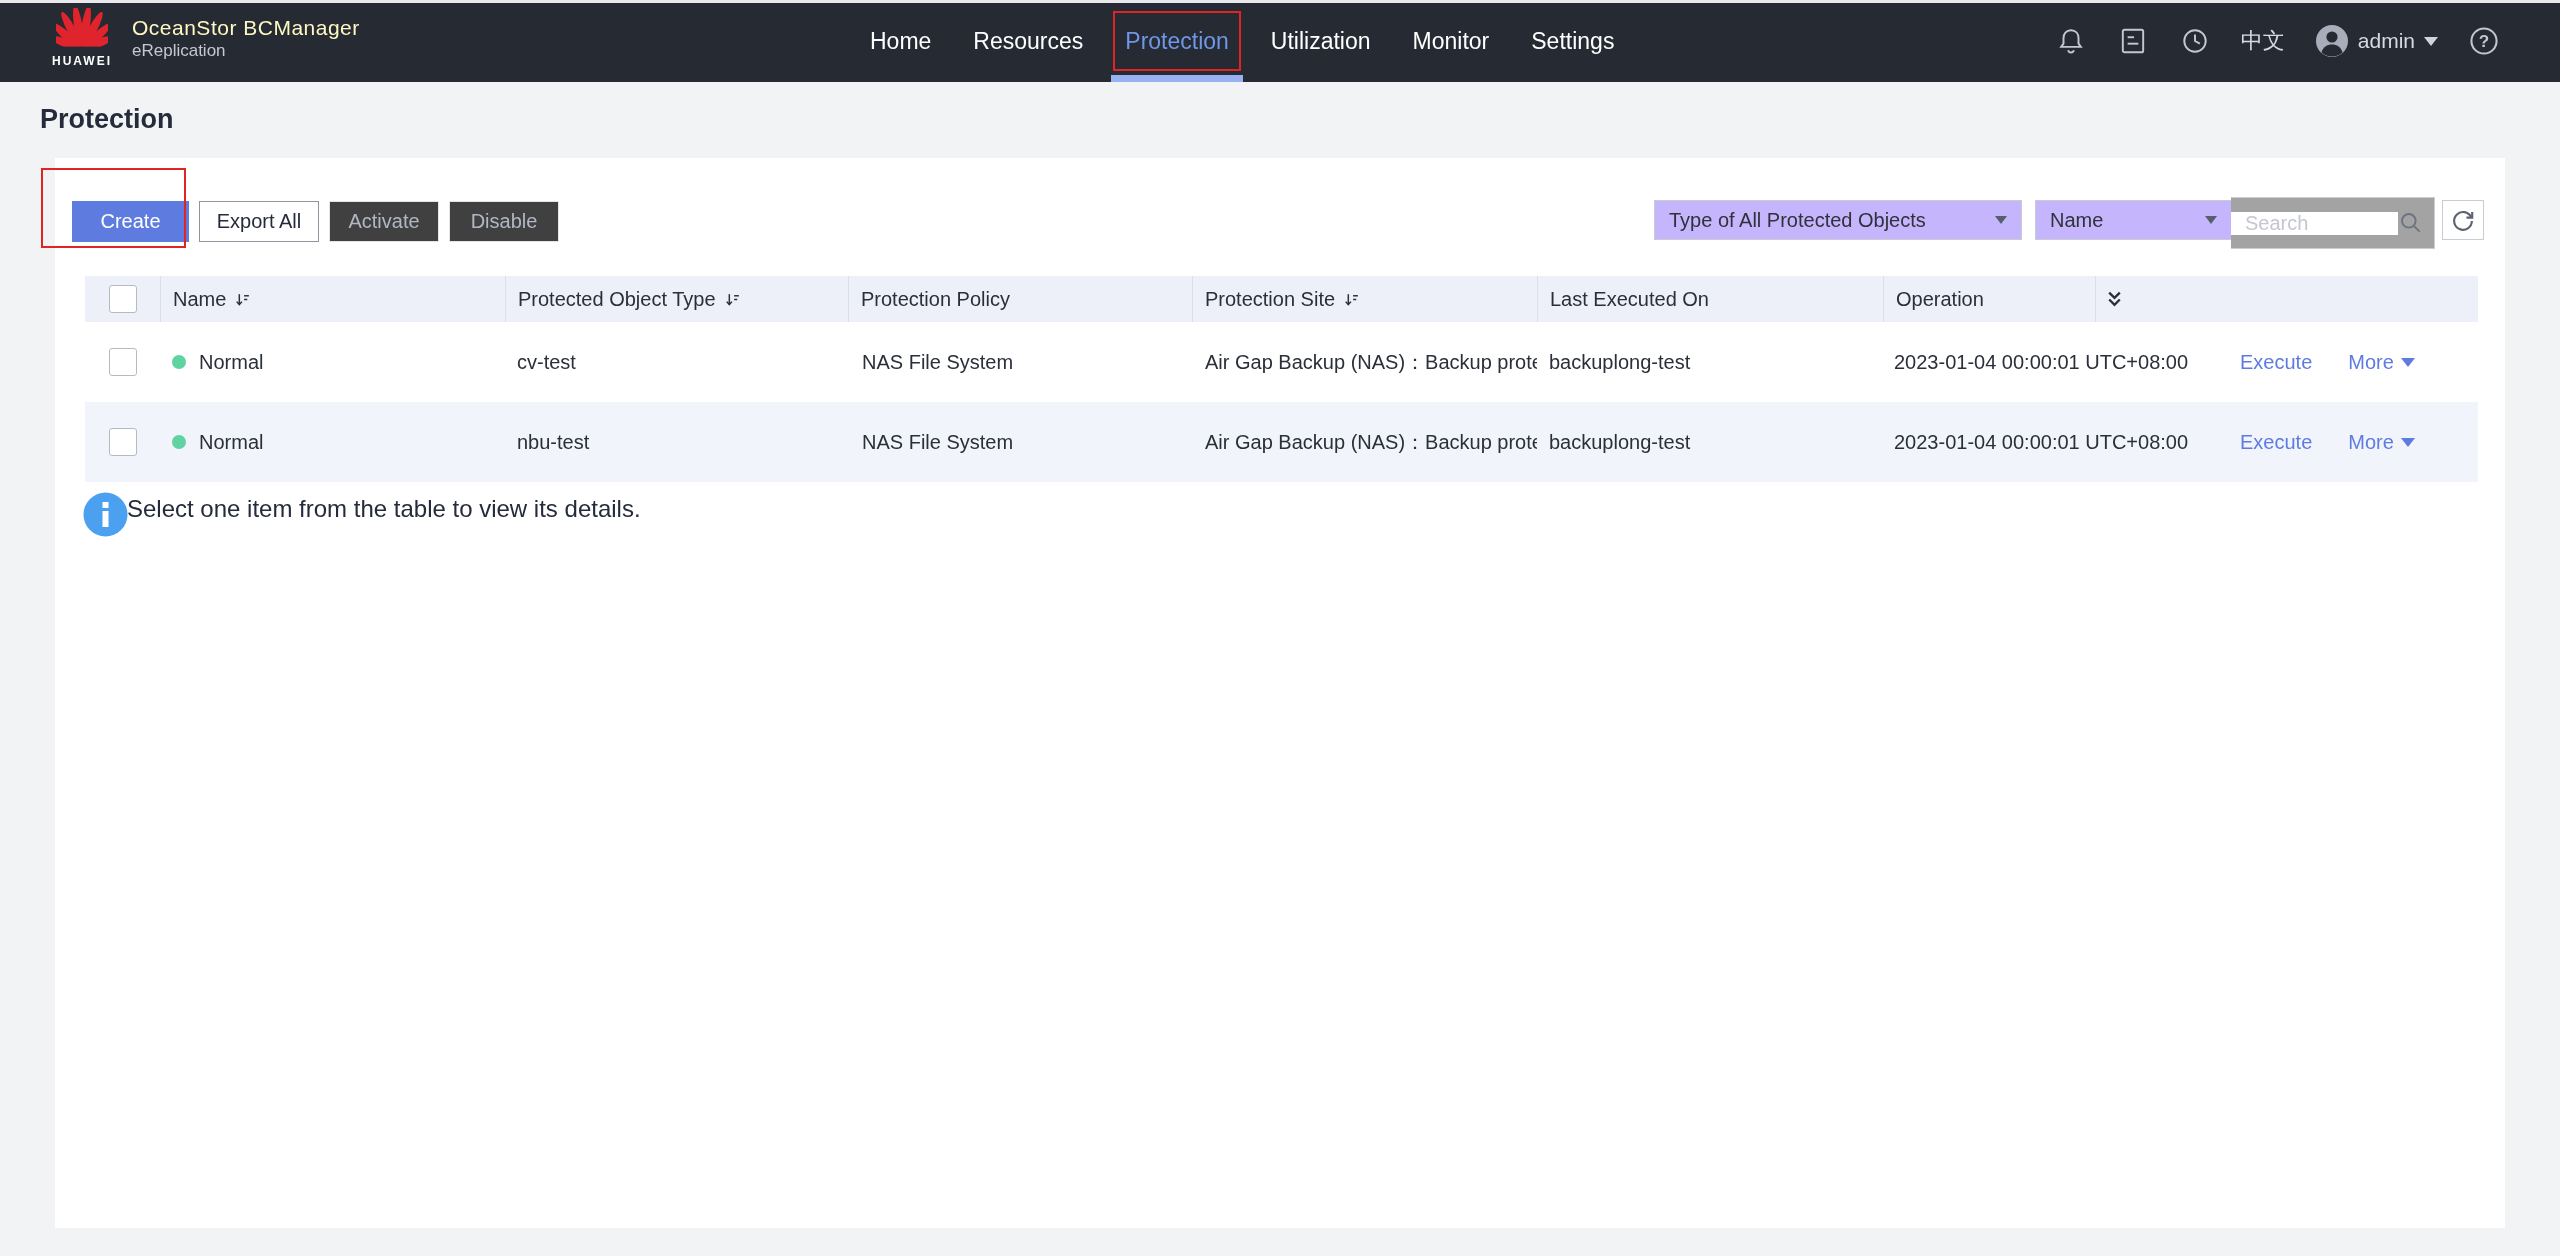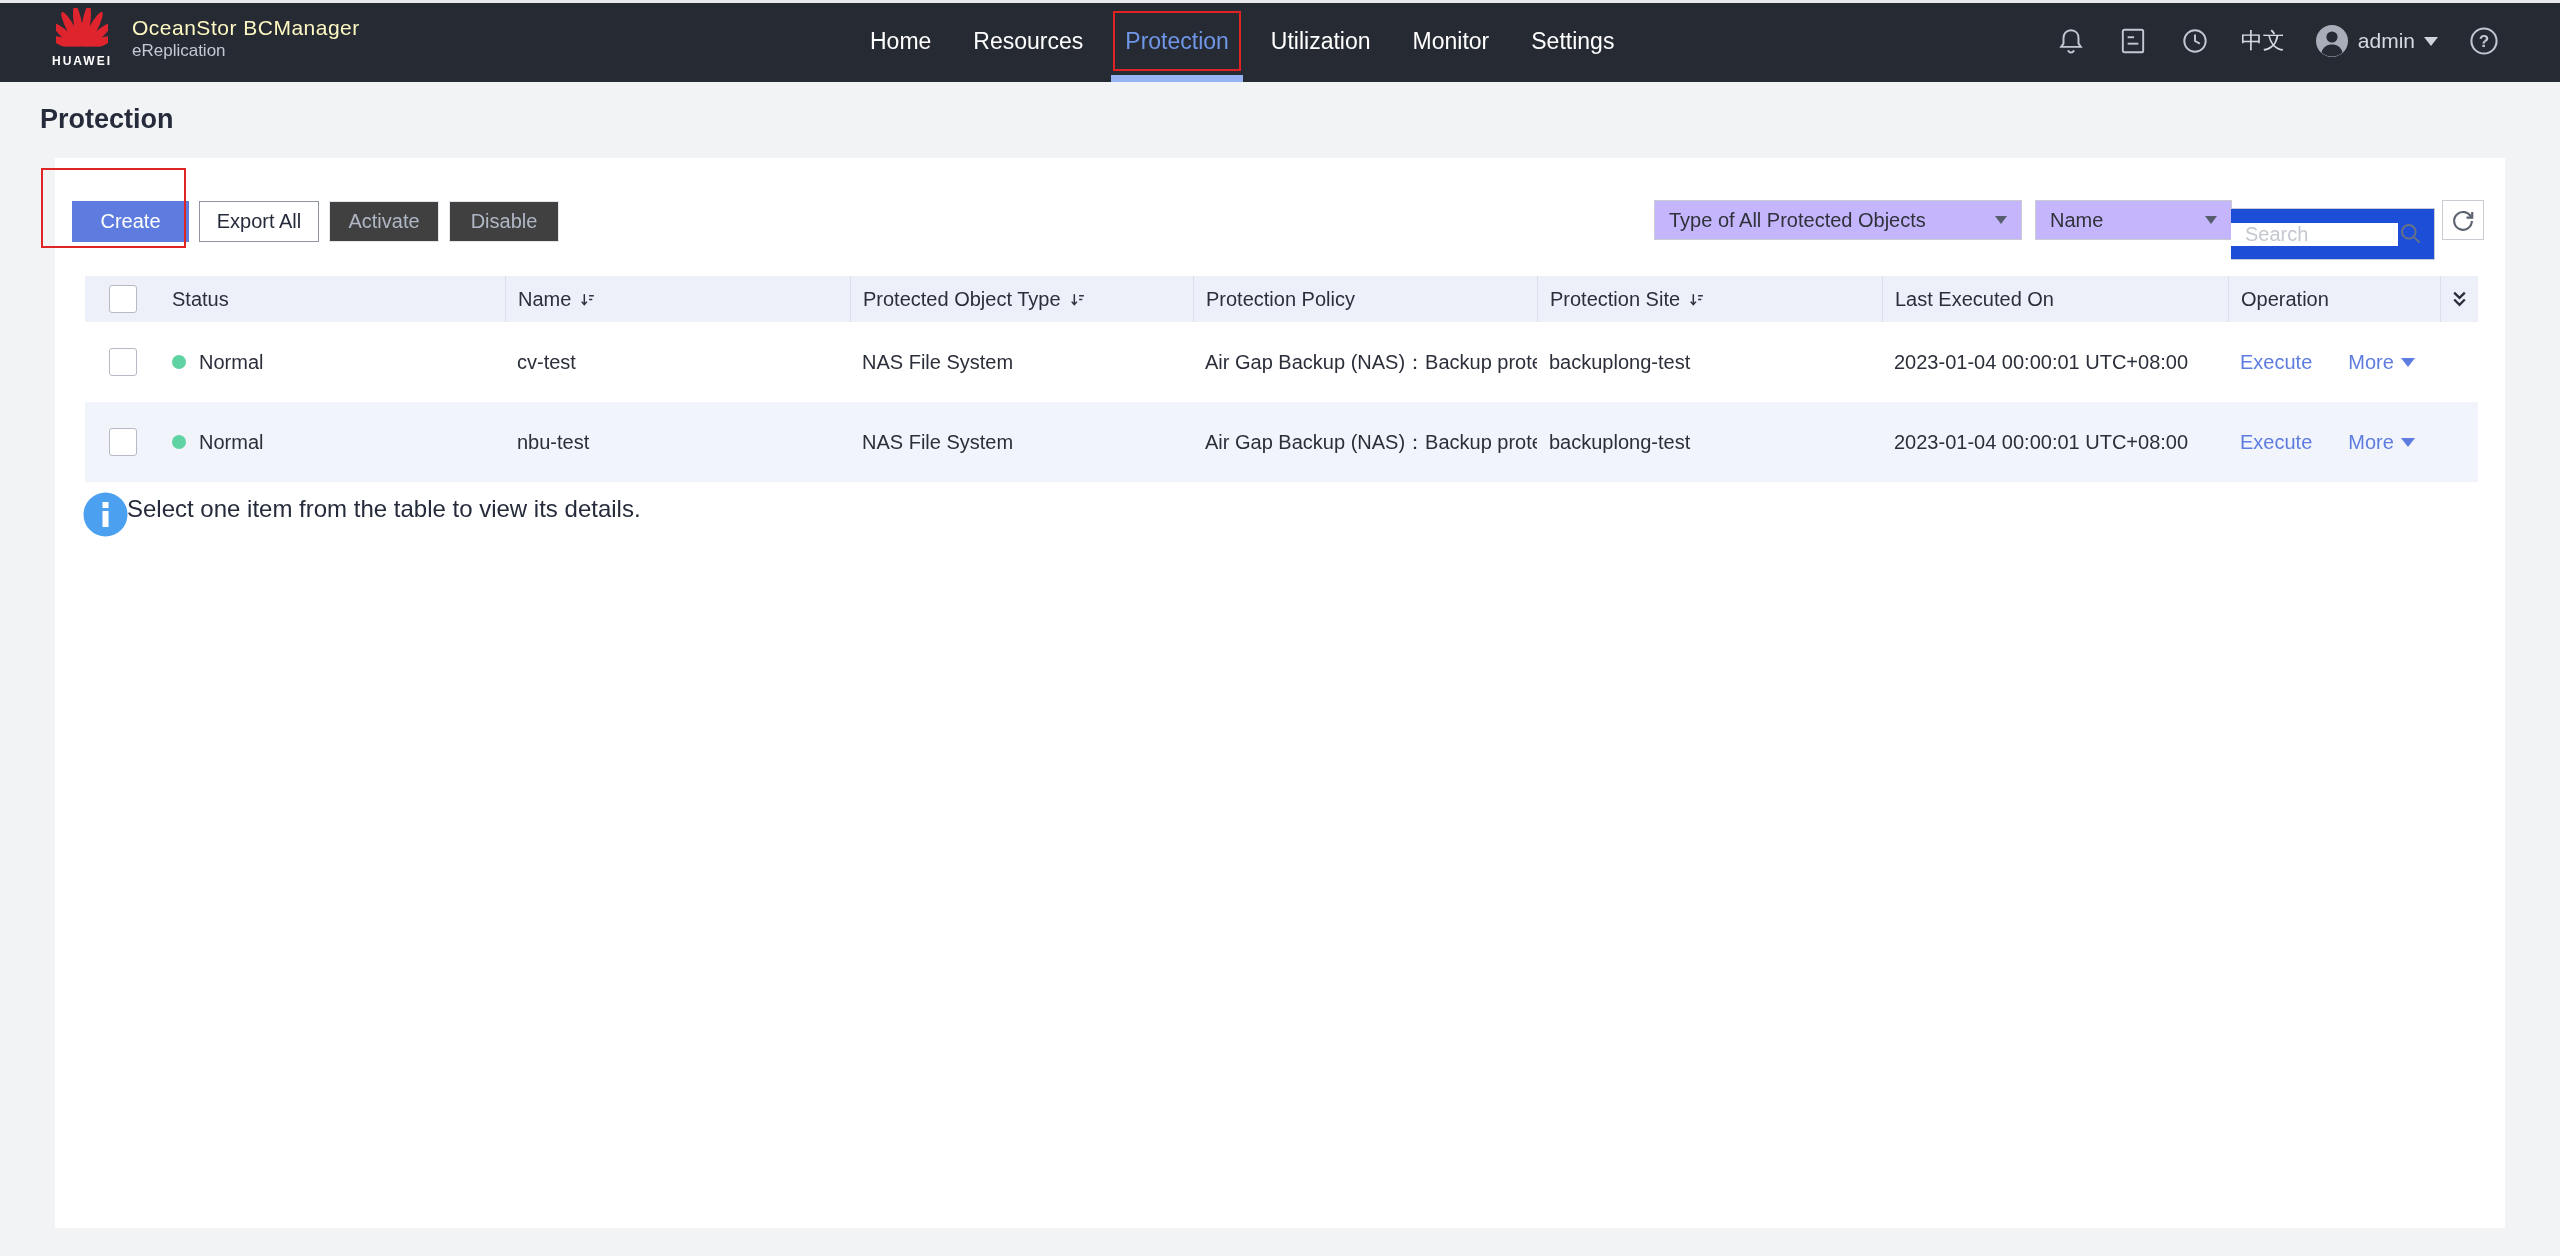--- a/index.html
+++ b/index.html
@@ -38,21 +38,21 @@
   .btn { height:41px; font-size:20px; display:flex; align-items:center; justify-content:center; cursor:pointer; border:1px solid transparent; font-family:inherit; }
   .btn-primary { width:117px; background:#5e7ce0; color:#ffffff; }
   .btn-default { width:120px; background:#ffffff; color:#252b3a; border-color:#8f949e; }
   .btn-disabled { width:110px; background:#404040; color:#b0b7c5; border-color:#e2e5ec; cursor:default; }
   .create-annotation { position:absolute; left:41px; top:168px; width:145px; height:80px; border:2px solid #e02424; pointer-events:none; z-index:6; }
 
   
   .select { position:absolute; top:42px; height:40px; border:1px solid #c9ccd3; background:#c4b5fd; display:flex; align-items:center; justify-content:space-between; padding:0 14px; font-size:20px; color:#30323a; cursor:pointer; }
   .sel-type { left:1599px; width:368px; }
   .sel-name { left:1980px; width:197px; }
-  .search-box { position:absolute; top:50px; left:2176px; width:204px; height:52px; border:1px solid #c9ccd3; border-left:none; background:#1d4ed8; display:flex; align-items:center; }
+  .search-box { position:absolute; top:39px; left:2176px; width:204px; height:52px; border:1px solid #c9ccd3; border-left:none; background:#a3a3a3; display:flex; align-items:center; }
   .search-box input { flex:1; border:none; outline:none; font-size:20px; color:#30323a; padding:0 6px 0 14px; width:140px; font-family:inherit; }
   .search-box input::placeholder { color:#c3c7cf; }
   .refresh-btn { position:absolute; top:42px; left:2387px; width:42px; height:40px; border:1px solid #c9ccd3; background:#fff; display:flex; align-items:center; justify-content:center; cursor:pointer; }
 
   
   .table { position:absolute; left:30px; top:118px; width:2393px; font-size:20px; color:#2b2f3a; }
   .tr { display:flex; align-items:stretch; }
   .thead { background:#edf0f8; height:46px; }
   .row { height:80px; background:#ffffff; }
   .row.alt { background:#f1f4fb; }
@@ -216,23 +216,20 @@
         <path d="M19.5 9.5 A8.2 8.2 0 1 0 20.2 13"></path>
         <polyline points="20.5,4.5 20.5,9.8 15.2,9.8" fill="none"></polyline>
       </svg>
     </div>
 
     <div class="table">
       <div class="tr thead">
         <div class="th c0">
             <span class="checkbox"></span>
           </div>
-        <div class="th c1">
-            <span>Status</span>
-          </div>
         <div class="th c2 sep">
           <span>Name</span>
           <span class="sort-icon">
             <svg width="17" height="17" viewBox="0 0 16 16" stroke="#2b2f3a" stroke-width="1.4" fill="none">
               <line x1="5" y1="3" x2="5" y2="12.5"></line>
                 <polyline points="2.5,10 5,12.8 7.5,10"></polyline>
               <line x1="9.5" y1="4.5" x2="14" y2="4.5"></line>
                 <line x1="9.5" y1="8" x2="12.5" y2="8"></line>
             </svg>
           </span>

